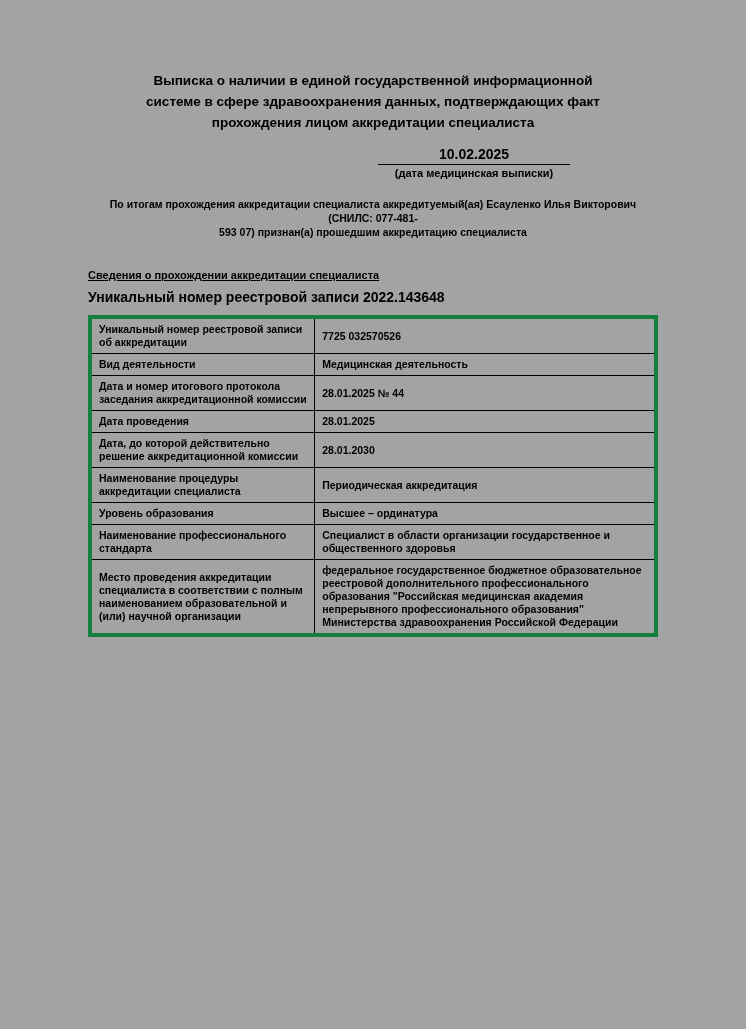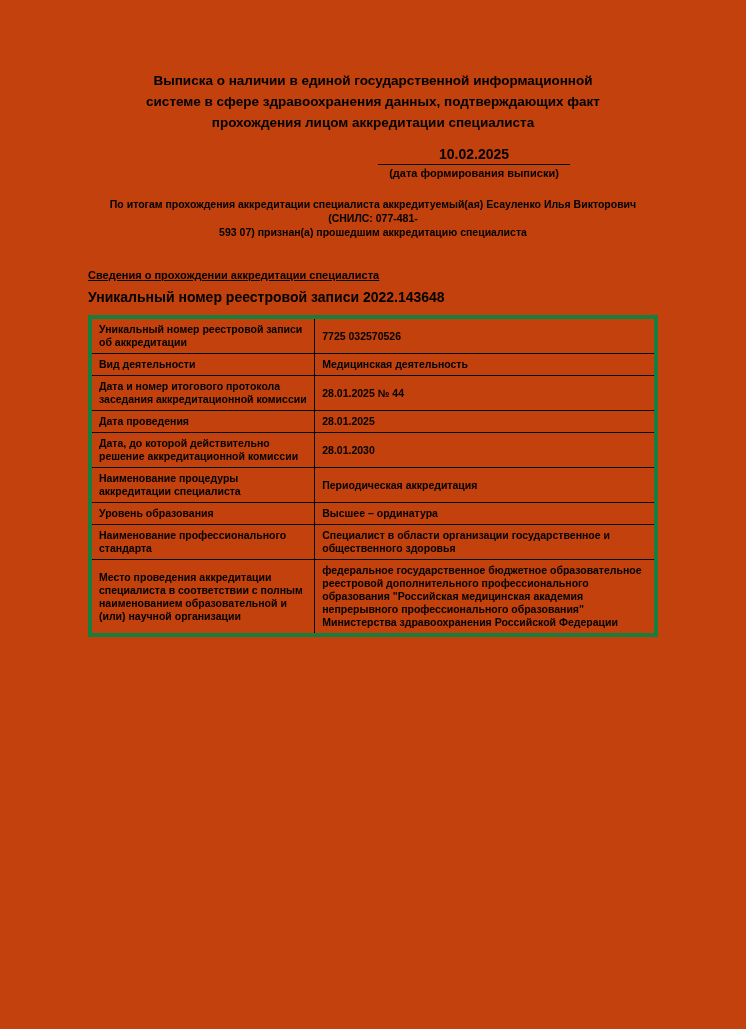--- a/index.html
+++ b/index.html
@@ -5,21 +5,21 @@
   * { margin: 0; padding: 0; box-sizing: border-box; }
   html, body {
     width: 746px;
     background: #ffffff;
     font-family: "Liberation Sans", "DejaVu Sans", sans-serif;
     color: #000000;
   }
   .page {
     width: 746px;
     height: 1029px;
-    background: #c2410c;
+    background: #a3a3a3;
     padding: 70px 88px 0 88px;
     overflow: hidden;
   }
   .doc-title {
     text-align: center;
     font-weight: bold;
     font-size: 13.5px;
     line-height: 21px;
   }
   .date-block {
@@ -81,21 +81,21 @@
 <div class="page">
 
   <div class="doc-title">
     <div>Выписка о наличии в единой государственной информационной</div>
     <div>системе в сфере здравоохранения данных, подтверждающих факт</div>
     <div>прохождения лицом аккредитации специалиста</div>
   </div>
 
   <div class="date-block">
     <div class="date-value">10.02.2025</div>
-    <div class="date-caption">(дата формирования выписки)</div>
+    <div class="date-caption">(дата медицинская выписки)</div>
   </div>
 
   <div class="intro">
     <div>По итогам прохождения аккредитации специалиста аккредитуемый(ая) Есауленко Илья Викторович (СНИЛС: 077-481-</div>
     <div>593 07) признан(а) прошедшим аккредитацию специалиста</div>
   </div>
 
   <div class="section-heading">Сведения о прохождении аккредитации специалиста</div>
 
   <div class="registry-heading">Уникальный номер реестровой записи 2022.143648</div>

